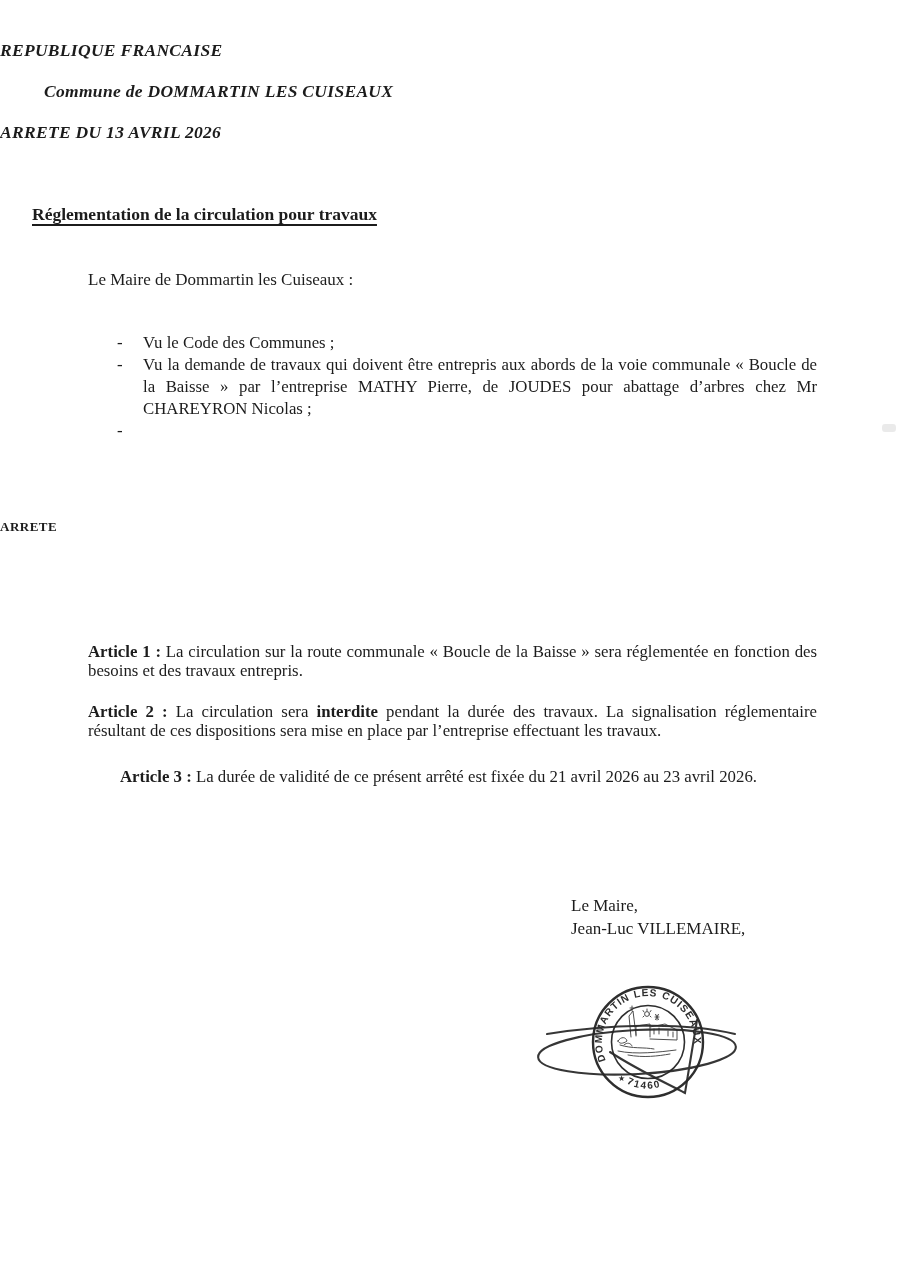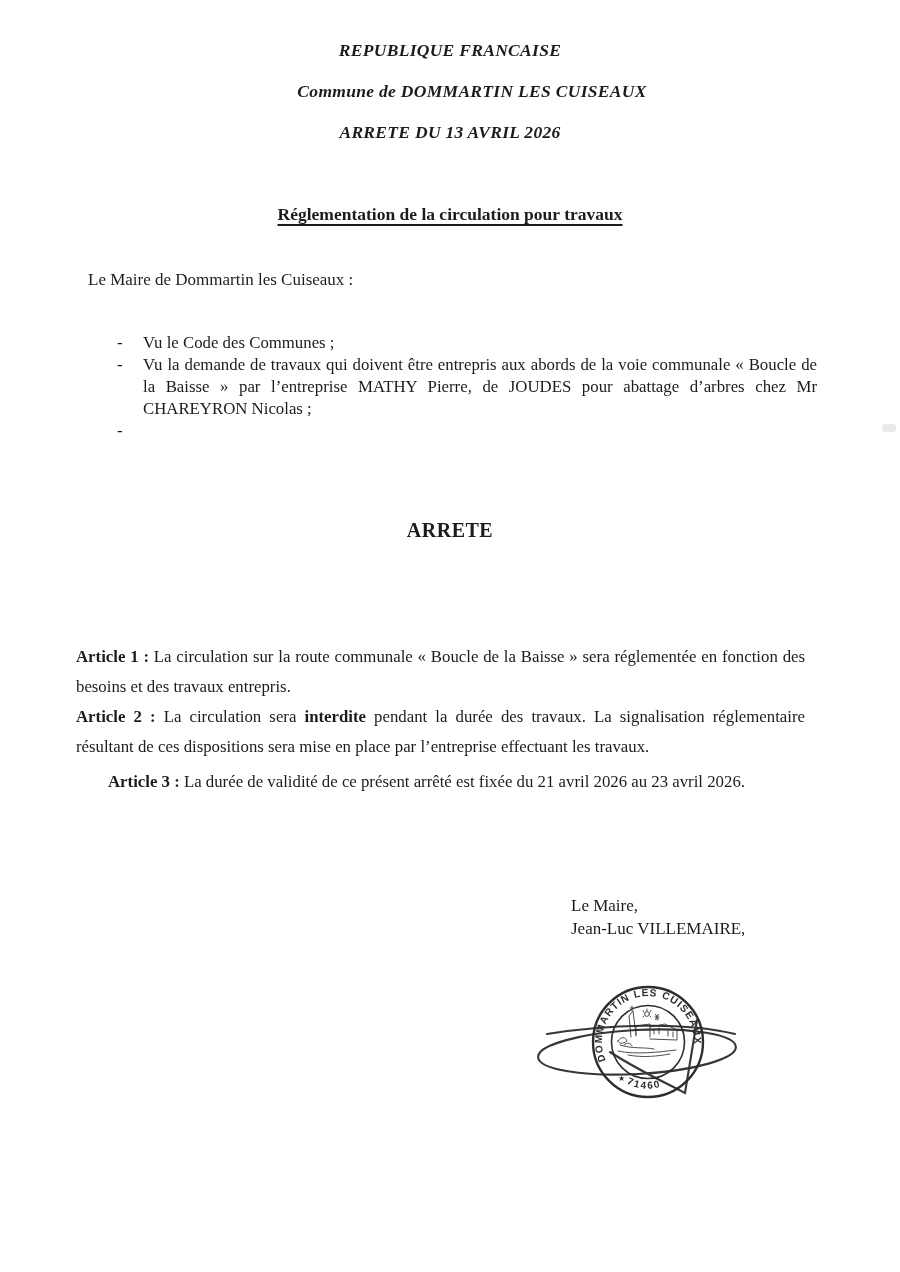--- a/index.html
+++ b/index.html
@@ -13,35 +13,35 @@
     height: 1272px;
     background: #ffffff;
     color: #1c1c1c;
     font-family: "Liberation Serif", serif;
     overflow: hidden;
   }
   .center-line {
     position: absolute;
     left: 0;
     right: 0;
-    text-align: center;
   }
   .hdr {
     font-size: 17.5px;
     font-weight: 700;
     font-style: italic;
     letter-spacing: 0.3px;
   }
   .hdr-1 { top: 40px; }
   .hdr-2 { top: 81px; margin-left: 44px; }
   .hdr-3 { top: 122px; font-family: Liberation Serif, serif; }
   .subject {
     top: 204px;
     font-size: 17.5px;
     font-weight: 700;
+    padding-left: 32px;
   }
   .subject .u {
     text-decoration: underline;
     text-decoration-thickness: 1.7px;
     text-underline-offset: 4px;
   }
   .intro {
     position: absolute;
     left: 88px;
     top: 270px;
@@ -63,30 +63,30 @@
     padding-left: 28px;
     text-align: justify;
   }
   .considerations .marker {
     position: absolute;
     left: 2px;
     top: 0;
   }
   .decree-heading {
     top: 519px;
-    font-size: 20px;
+    font-size: 13px;
     font-weight: 700;
     letter-spacing: 0.5px;
   }
   .article {
     position: absolute;
-    left: 76px;
+    left: 88px;
     width: 729px;
     font-size: 16.8px;
-    line-height: 30px;
+    line-height: 19px;
     text-align: justify;
   }
   .article .label { font-weight: 700; }
   .article .b { font-weight: 700; }
   .article-1 { top: 625px; }
   .article-2 { top: 685px; }
   .article-3 { top: 750px; margin-left: 32px; }
   .article-4 { top: 789px; }
   .signature {
     position: absolute;

